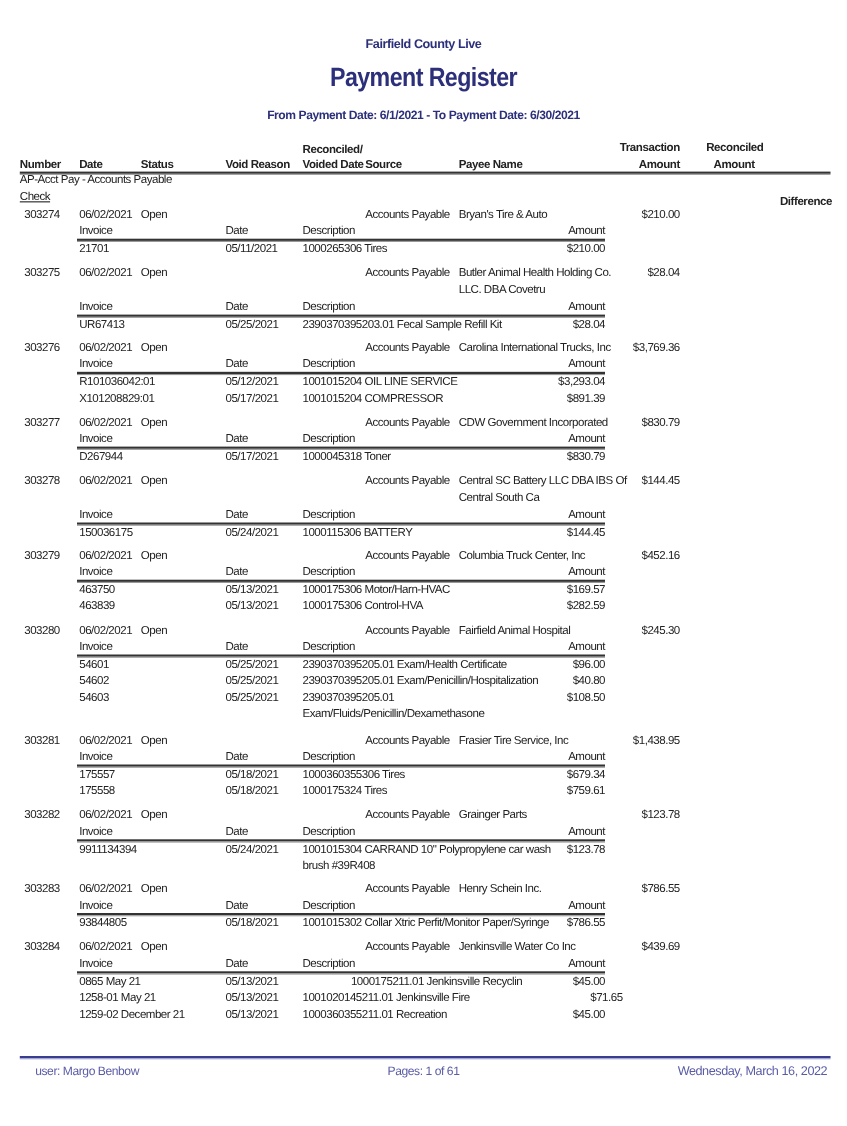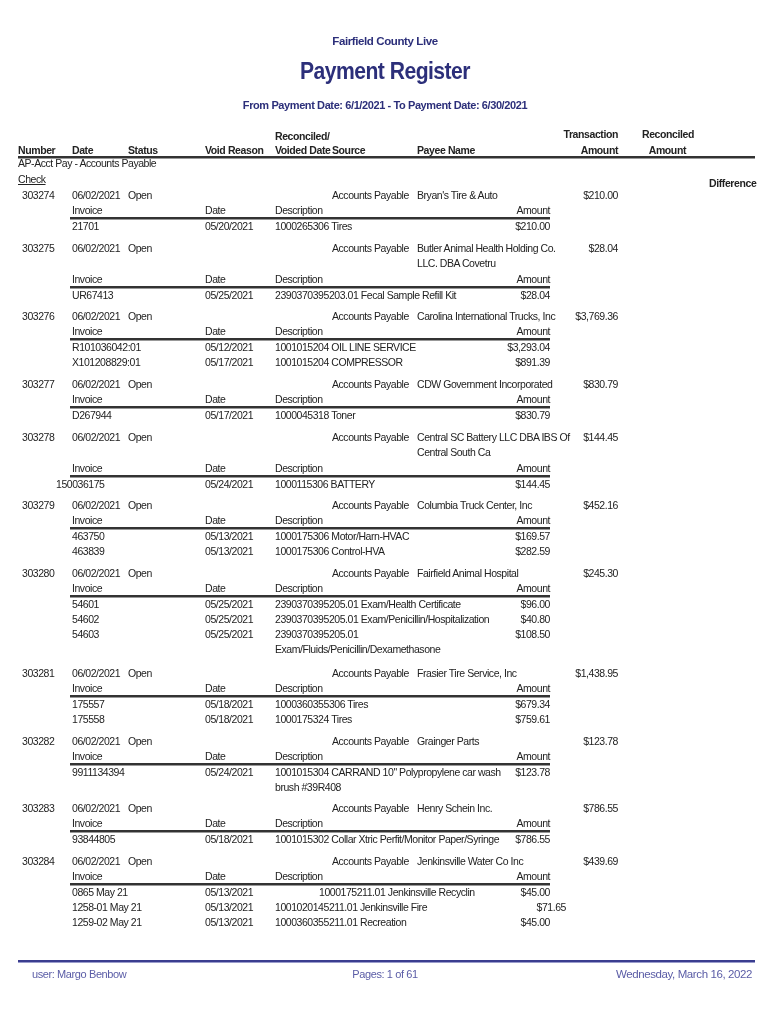--- a/index.html
+++ b/index.html
@@ -84,21 +84,21 @@
       <div class="txt" style="left:332px; top:188px;">Accounts Payable</div>
       <div class="txt" style="left:417px; top:188px;">Bryan's Tire &amp; Auto</div>
       <div class="txt r" style="left:540px; width:78px; top:188px;">$210.00</div>
       <div class="txt" style="left:72px; top:203px;">Invoice</div>
       <div class="txt" style="left:205px; top:203px;">Date</div>
       <div class="txt" style="left:275px; top:203px;">Description</div>
       <div class="txt r" style="left:480px; width:70px; top:203px;">Amount</div>
       <div class="sub-rule" style="top:217px;"></div>
       <div>
         <div class="txt" style="left:72px; top:219px;">21701</div>
-        <div class="txt" style="left:205px; top:219px;">05/20/2021</div>
+        <div class="txt" style="left:205px; top:219px;">05/11/2021</div>
         <div class="txt" style="left:275px; top:219px;">1000265306 Tires</div>
         <div class="txt r" style="left:470px; width:80px; top:219px;">$210.00</div>
       </div>
     </div>
     <div>
       <div class="txt" style="left:22px; top:241px;">303275</div>
       <div class="txt" style="left:72px; top:241px;">06/02/2021</div>
       <div class="txt" style="left:128px; top:241px;">Open</div>
       <div class="txt" style="left:332px; top:241px;">Accounts Payable</div>
       <div class="txt" style="left:417px; top:241px;">Butler Animal Health Holding Co.</div>
@@ -167,21 +167,21 @@
       <div class="txt" style="left:332px; top:430px;">Accounts Payable</div>
       <div class="txt" style="left:417px; top:430px;">Central SC Battery LLC DBA IBS Of</div>
       <div class="txt" style="left:417px; top:445px;">Central South Ca</div>
       <div class="txt r" style="left:540px; width:78px; top:430px;">$144.45</div>
       <div class="txt" style="left:72px; top:461px;">Invoice</div>
       <div class="txt" style="left:205px; top:461px;">Date</div>
       <div class="txt" style="left:275px; top:461px;">Description</div>
       <div class="txt r" style="left:480px; width:70px; top:461px;">Amount</div>
       <div class="sub-rule" style="top:475px;"></div>
       <div>
-        <div class="txt" style="left:56px; top:477px;">150036175</div>
+        <div class="txt" style="left:72px; top:477px;">150036175</div>
         <div class="txt" style="left:205px; top:477px;">05/24/2021</div>
         <div class="txt" style="left:275px; top:477px;">1000115306 BATTERY</div>
         <div class="txt r" style="left:470px; width:80px; top:477px;">$144.45</div>
       </div>
     </div>
     <div>
       <div class="txt" style="left:22px; top:498px;">303279</div>
       <div class="txt" style="left:72px; top:498px;">06/02/2021</div>
       <div class="txt" style="left:128px; top:498px;">Open</div>
       <div class="txt" style="left:332px; top:498px;">Accounts Payable</div>
@@ -319,21 +319,21 @@
         <div class="txt" style="left:275px; top:885px;margin-left:44px;">1000175211.01 Jenkinsville Recyclin</div>
         <div class="txt r" style="left:470px; width:80px; top:885px;">$45.00</div>
       </div>
       <div>
         <div class="txt" style="left:72px; top:900px;">1258-01 May 21</div>
         <div class="txt" style="left:205px; top:900px;">05/13/2021</div>
         <div class="txt" style="left:275px; top:900px;">1001020145211.01 Jenkinsville Fire</div>
         <div class="txt r" style="left:486px; width:80px; top:900px;">$71.65</div>
       </div>
       <div>
-        <div class="txt" style="left:72px; top:915px;">1259-02 May 21</div>
+        <div class="txt" style="left:72px; top:915px;">1259-02 December 21</div>
         <div class="txt" style="left:205px; top:915px;">05/13/2021</div>
         <div class="txt" style="left:275px; top:915px;">1000360355211.01 Recreation</div>
         <div class="txt r" style="left:470px; width:80px; top:915px;">$45.00</div>
       </div>
     </div>
   </div>
 
 <div class="footer-rule"></div>
 <div class="footer-text" style="left:32px;">user: Margo Benbow</div>
 <div class="footer-text" style="left:0; width:770px; text-align:center;">Pages: 1 of 61</div>

